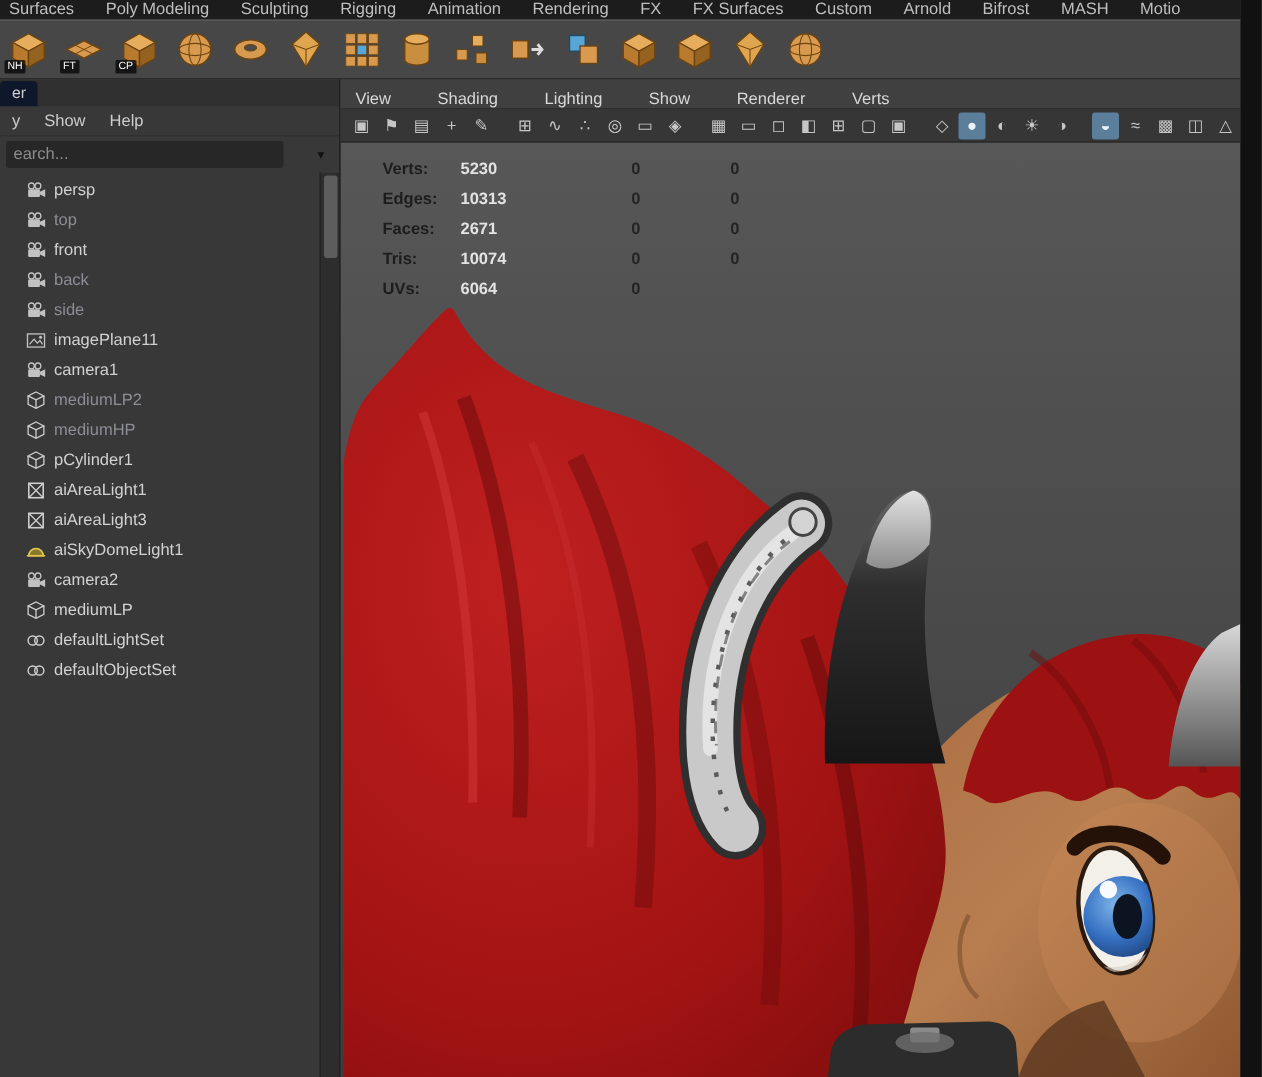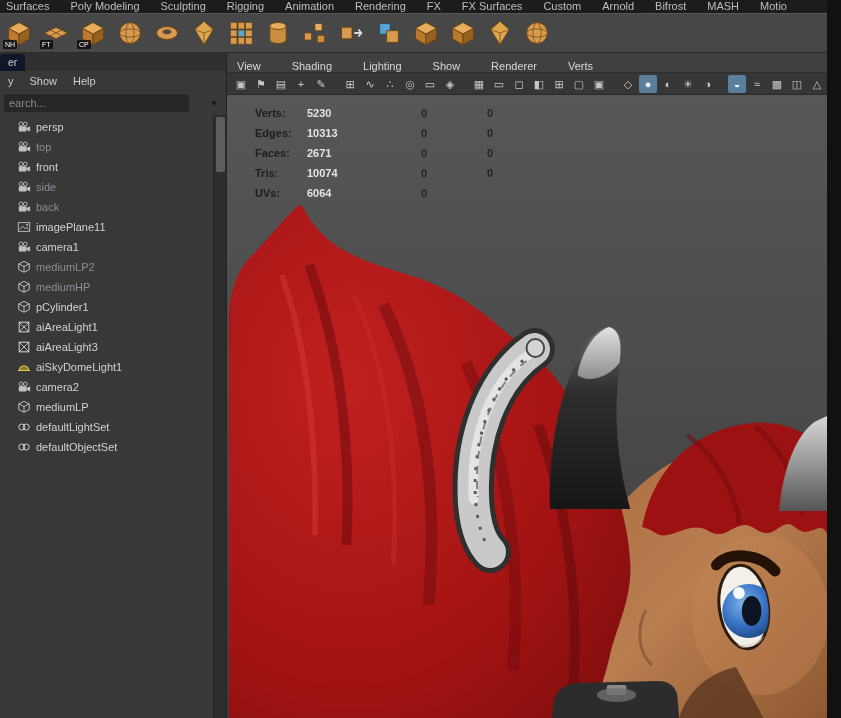--- a/index.html
+++ b/index.html
@@ -277,27 +277,27 @@
             <div class="o-item">
               <svg class="o-ic">
                 <use href="#o-camera"></use>
               </svg>
               <span class="o-label">front</span>
             </div>
             <div class="o-item dim">
               <svg class="o-ic">
                 <use href="#o-camera"></use>
               </svg>
+              <span class="o-label">back</span>
+            </div>
+            <div class="o-item dim">
+              <svg class="o-ic">
+                <use href="#o-camera"></use>
+              </svg>
               <span class="o-label">side</span>
-            </div>
-            <div class="o-item dim">
-              <svg class="o-ic">
-                <use href="#o-camera"></use>
-              </svg>
-              <span class="o-label">back</span>
             </div>
             <div class="o-item">
               <svg class="o-ic">
                 <use href="#o-imageplane"></use>
               </svg>
               <span class="o-label">imagePlane11</span>
             </div>
             <div class="o-item">
               <svg class="o-ic">
                 <use href="#o-camera"></use>

